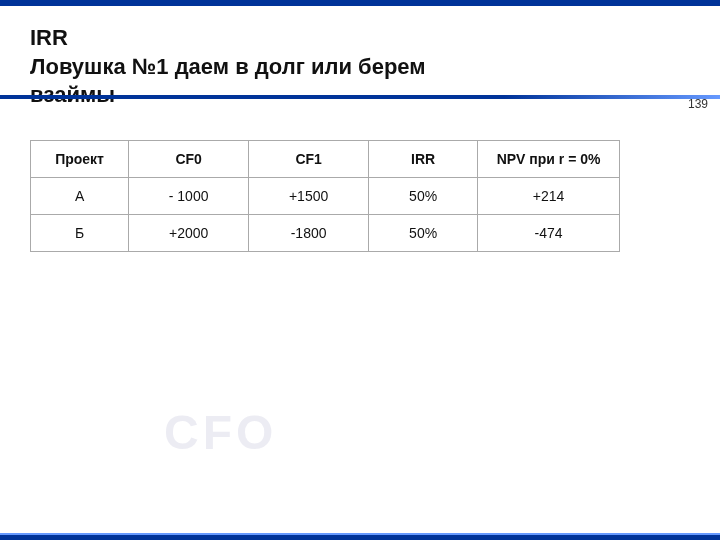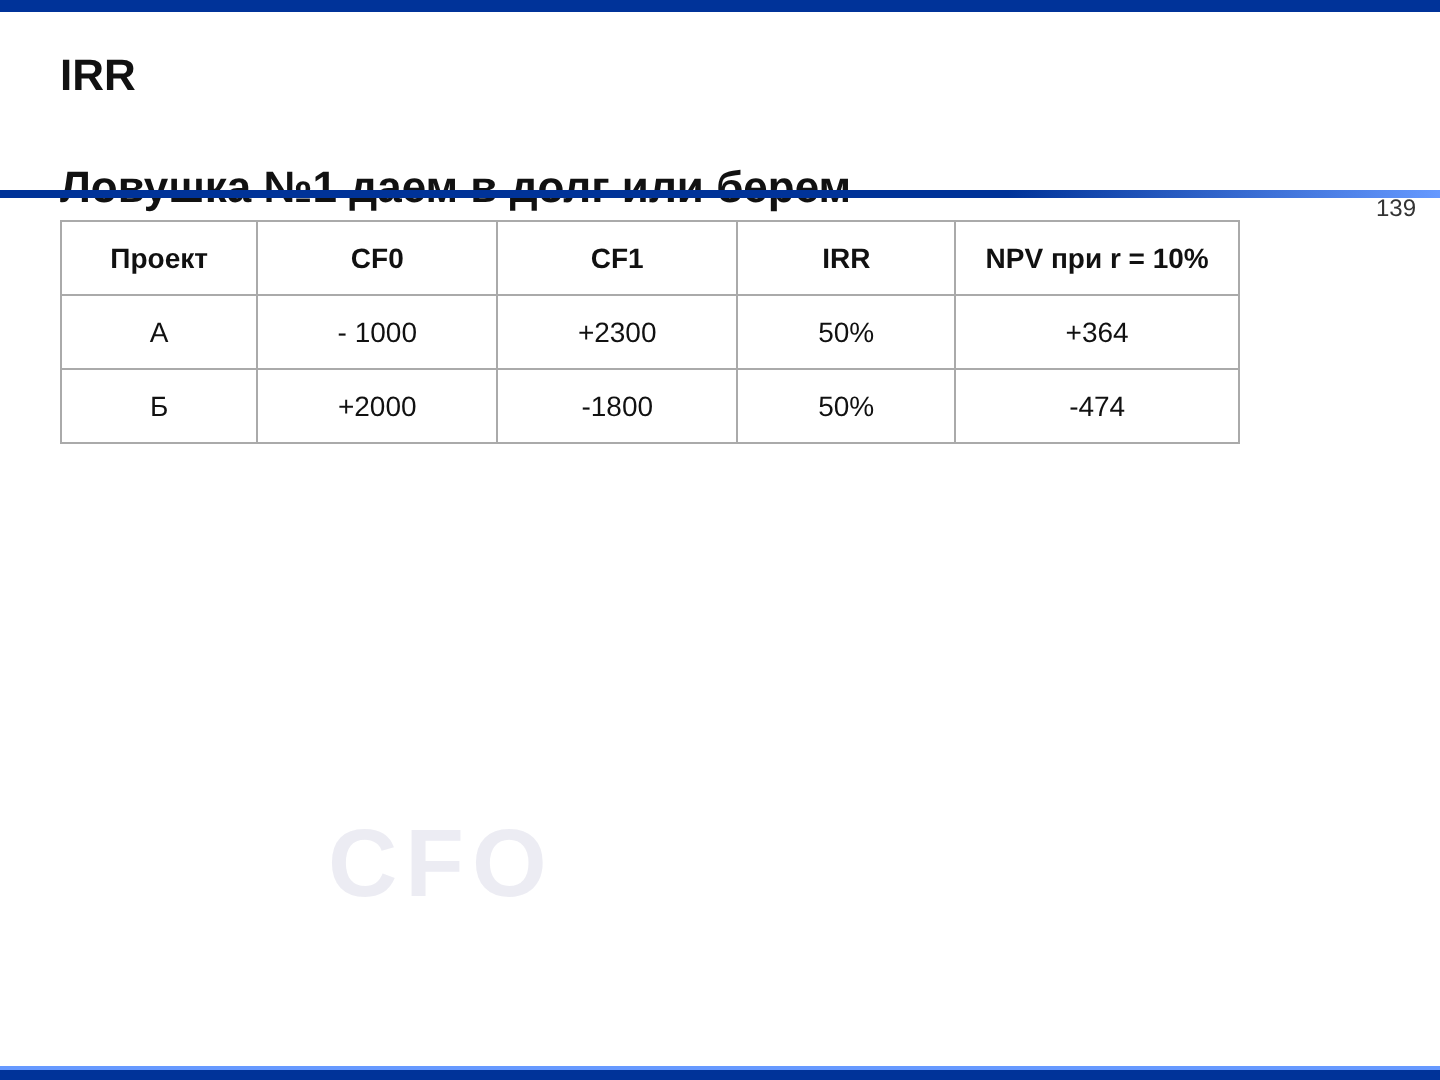--- a/index.html
+++ b/index.html
@@ -39,21 +39,20 @@
       font-weight: bold;
       color: #111111;
       line-height: 1.3;
     }
 
     .title-line2 {
       font-size: 22px;
       font-weight: bold;
       color: #111111;
       line-height: 1.3;
-      margin-top: 27px;
     }
 
     .divider-bar {
       position: absolute;
       top: 95px;
       left: 0;
       right: 0;
       height: 4px;
       background: linear-gradient(to right, #003399 70%, #6699ff 100%);
     }
@@ -69,20 +68,21 @@
     .content-area {
       position: absolute;
       top: 110px;
       left: 30px;
       right: 30px;
     }
 
     .data-table {
       border-collapse: collapse;
       width: 590px;
+      margin-top: 30px;
       font-size: 14px;
     }
 
     .data-table th,
     .data-table td {
       border: 1px solid #aaaaaa;
       padding: 10px 14px;
       text-align: center;
       color: #111111;
     }
@@ -165,30 +165,30 @@
       <col class="col-cf1">
       <col class="col-irr">
       <col class="col-npv">
     </colgroup>
     <thead>
       <tr>
         <th>Проект</th>
         <th>CF0</th>
         <th>CF1</th>
         <th>IRR</th>
-        <th>NPV при r = 10%</th>
+        <th>NPV при r = 0%</th>
       </tr>
     </thead>
     <tbody id="table-body">
     <tr>
           <td>А</td>
           <td>- 1000</td>
-          <td>+2300</td>
+          <td>+1500</td>
           <td>50%</td>
-          <td>+364</td>
+          <td>+214</td>
         </tr>
         <tr>
           <td>Б</td>
           <td>+2000</td>
           <td>-1800</td>
           <td>50%</td>
           <td>-474</td>
         </tr>
       </tbody>
   </table>

